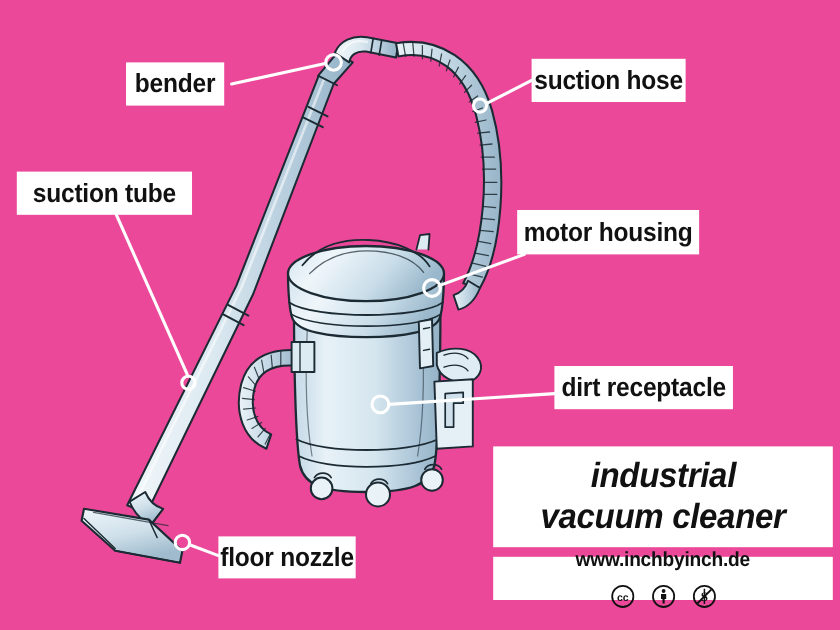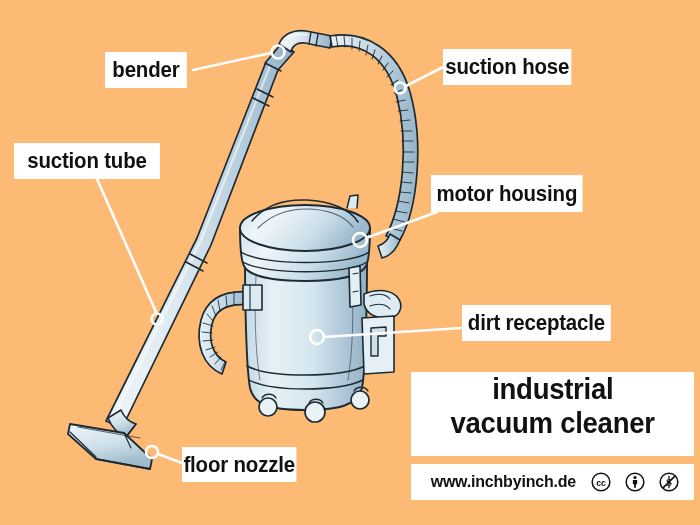--- a/index.html
+++ b/index.html
@@ -46,39 +46,42 @@
   #title-plate {
     position: absolute;
     left: 411px;
     top: 372px;
     width: 283px;
     height: 84px;
     background: #ffffff;
     display: flex;
     flex-direction: column;
     align-items: center;
+    justify-content: center;
     box-sizing: border-box;
+    font-style: italic;
   }
   #title-plate .tline {
     font-family: "Liberation Sans Narrow", "Liberation Sans", sans-serif;
     font-weight: bold;
     font-size: 29px;
     line-height: 1.18;
     color: #111111;
     letter-spacing: -0.3px;
     transform: scaleX(0.95);
   }
   #url-plate {
     position: absolute;
     left: 411px;
     top: 464px;
     width: 283px;
     height: 36px;
     background: #ffffff;
     display: flex;
+    flex-direction: column;
     align-items: center;
     justify-content: center;
     gap: 10px;
     box-sizing: border-box;
   }
   #url-text {
     font-family: "Liberation Sans Narrow", "Liberation Sans", sans-serif;
     font-weight: bold;
     font-size: 17px;
     color: #111111;
@@ -88,21 +91,21 @@
   .cc-badges {
     display: flex;
     flex-direction: row;
     align-items: center;
     gap: 14px;
   }
 </style>
 </head>
 <body>
 
-<div id="poster" style="background: #fdba74;">
+<div id="poster" style="background: #ec4899;">
 
   <svg id="artwork" viewBox="0 0 700 525">
     <defs>
       <linearGradient id="tubeShade" x1="0" y1="0" x2="1" y2="0">
         <stop offset="0%" stop-color="#f2f7fa"></stop>
         <stop offset="38%" stop-color="#dce9f1"></stop>
         <stop offset="72%" stop-color="#b6cddd"></stop>
         <stop offset="100%" stop-color="#93b1c6"></stop>
       </linearGradient>
       <linearGradient id="bodyShade" x1="0" y1="0" x2="1" y2="0">

